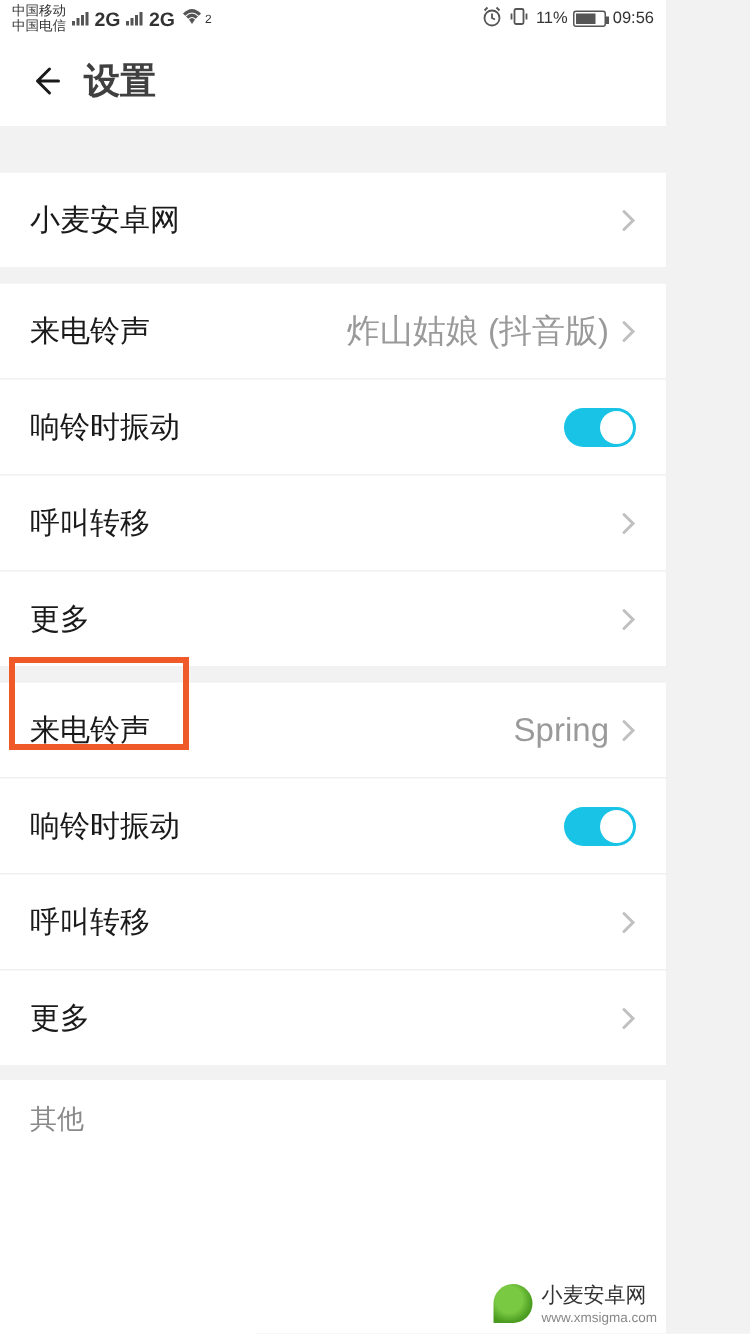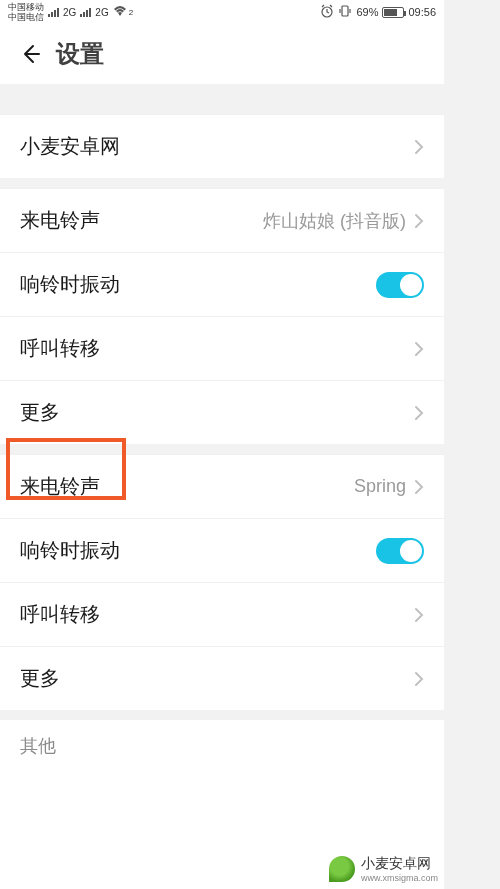--- a/index.html
+++ b/index.html
@@ -6,40 +6,40 @@
   html, body { width: 500px; height: 889px; font-family: -apple-system, "Helvetica Neue", Arial, sans-serif; background: #f2f2f2; overflow: hidden; }
   .screen { width: 444px; height: 889px; background: #fff; display: flex; flex-direction: column; position: relative; }
 
   
   .status-bar { height: 24px; background: #fff; display: flex; align-items: center; justify-content: space-between; padding: 0 8px; font-size: 11px; color: #333; }
   .status-left { display: flex; align-items: center; gap: 2px; }
   .carrier-stack { display: flex; flex-direction: column; line-height: 10px; font-size: 9px; }
   .sig { display: inline-flex; align-items: flex-end; gap: 1px; margin-left: 2px; }
   .sig span { width: 2px; background: #555; display: inline-block; }
   .sig .b1 { height: 3px; } .sig .b2 { height: 5px; } .sig .b3 { height: 7px; } .sig .b4 { height: 9px; }
-  .net { font-size: 10px; margin-left: 2px; }
+  .net { font-size: 13px; margin-left: 2px; font-weight: bold; }
   .wifi { font-size: 12px; margin-left: 2px; }
   .status-right { display: flex; align-items: center; gap: 4px; }
   .battery { width: 22px; height: 11px; border: 1px solid #555; border-radius: 2px; position: relative; }
   .battery::after { content: ""; position: absolute; right: -3px; top: 3px; width: 2px; height: 5px; background: #555; }
   .battery .fill { position: absolute; left: 1px; top: 1px; bottom: 1px; width: 65%; background: #555; }
 
   
   .header { height: 60px; display: flex; align-items: center; padding: 0 16px; background: #fff; }
   .back { width: 28px; height: 28px; display: flex; align-items: center; justify-content: center; margin-right: 12px; }
   .title { font-size: 24px; font-weight: 600; color: #404040; }
 
   
   .gap { height: 10px; background: #f2f2f2; }
   .gap-top { height: 30px; background: #f2f2f2; }
   .section-header { padding: 14px 20px 10px; font-size: 18px; color: #8a8a8a; background: #fff; }
   .row { height: 64px; display: flex; align-items: center; padding: 0 20px; background: #fff; border-top: 1px solid #f0f0f0; }
   .row:first-of-type { border-top: none; }
   .row-label { flex: 1; font-size: 20px; color: #1a1a1a; }
-  .row-value { font-size: 18px; color: #9a9a9a; margin-right: 8px; }
+  .row-value { font-size: 22px; color: #9a9a9a; margin-right: 8px; }
   .chevron { color: #c0c0c0; }
   .chevron svg { display: block; }
 
   
   .toggle { width: 48px; height: 26px; border-radius: 13px; background: #19c3e6; position: relative; }
   .toggle .knob { position: absolute; right: 2px; top: 2px; width: 22px; height: 22px; border-radius: 50%; background: #fff; }
 
   
   .highlight { position: absolute; border: 4px solid #f05a28; width: 120px; height: 62px; left: 6px; top: 438px; pointer-events: none; }
 
@@ -87,21 +87,21 @@
             <path d="M7 5 V8 L9 9" stroke="#555" stroke-width="1.2" fill="none"></path>
             <path d="M2 3 L4 1 M12 3 L10 1" stroke="#555" stroke-width="1.2"></path>
           </svg>
       </span>
       <span>
         <svg width="14" height="14" viewBox="0 0 14 14">
             <rect x="4" y="2" width="6" height="10" rx="1" fill="none" stroke="#555" stroke-width="1.2"></rect>
             <path d="M2 5 V9 M12 5 V9" stroke="#555" stroke-width="1.2"></path>
           </svg>
       </span>
-      <span>69%</span>
+      <span>11%</span>
       <span class="battery">
           <span class="fill"></span>
         </span>
       <span>09:56</span>
     </div>
   </div>
 
   <div class="header">
     <div class="back">
       <svg width="22" height="22" viewBox="0 0 22 22">

